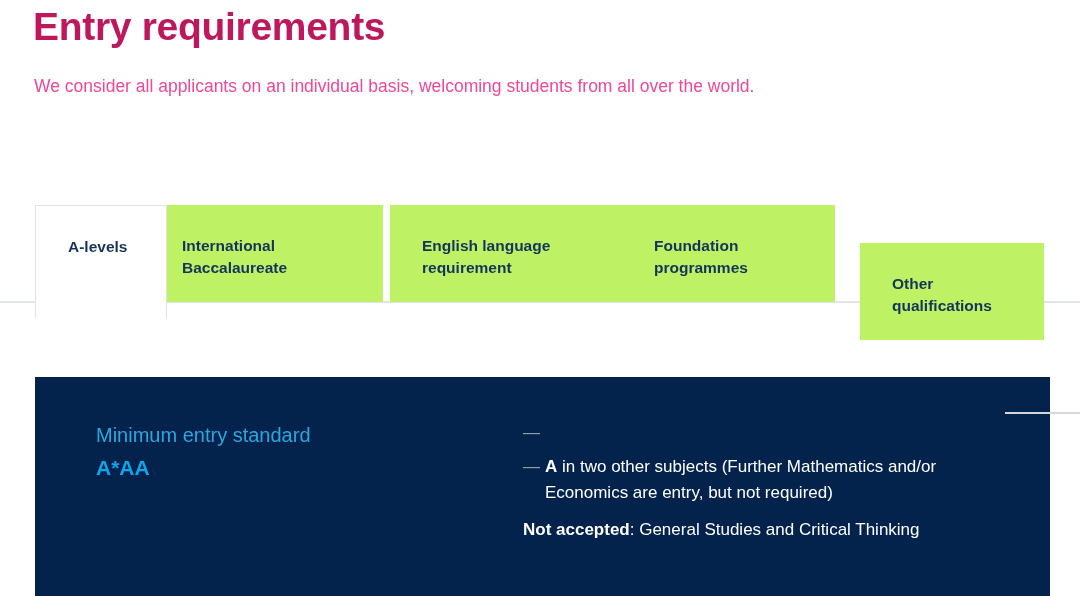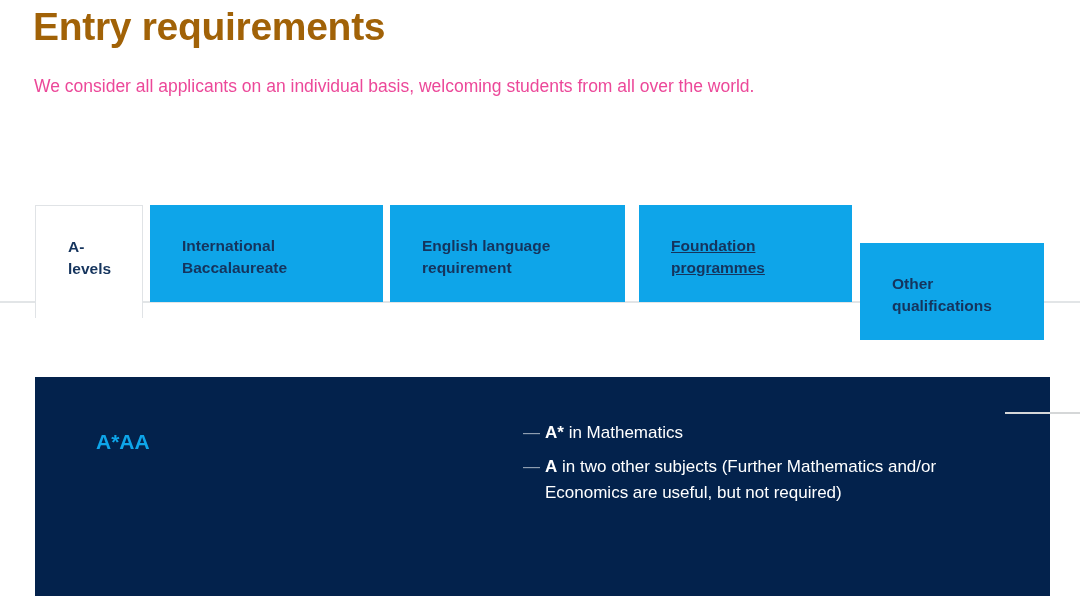--- a/index.html
+++ b/index.html
@@ -5,44 +5,44 @@
   html,body{margin:0;padding:0;}
   body{
     width:1080px;height:596px;position:relative;overflow:hidden;
     background:#ffffff;
     font-family:"Liberation Sans","DejaVu Sans",sans-serif;
   }
   
   .page-title{
     position:absolute;left:33px;top:2px;margin:0;
     font-size:39px;line-height:50px;font-weight:700;
-    color:#a16207;letter-spacing:-0.3px;
+    color:#be185d;letter-spacing:-0.3px;
   }
   .intro{
     position:absolute;left:34px;top:69px;margin:0;width:722px;
     font-size:17.5px;line-height:34px;color:#ec4899;
   }
   
   .tabline{
     position:absolute;left:0;top:301px;width:1080px;height:2px;
     background:#e2e5e7;
   }
   .tab{
     position:absolute;top:205px;height:97px;box-sizing:border-box;
-    background:#0ea5e9;cursor:pointer;
+    background:#bef264;cursor:pointer;
     padding:30px 26px 0 32px;
     font-size:15.5px;line-height:22px;font-weight:700;color:#15345d;
   }
   .tab.active{
-    left:35px;width:108px;height:113px;background:#ffffff;
+    left:35px;width:132px;height:113px;background:#ffffff;
     border:1px solid #e0e3e6;border-bottom:none;z-index:3;
   }
   .tab.t2{left:150px;width:233px;}
   .tab.t3{left:390px;width:235px;}
-  .tab.t4{left:639px;width:213px;text-decoration:underline;}
+  .tab.t4{left:622px;width:213px;}
   .tab.t5{left:860px;width:184px;margin-top:38px;}
   
   .panel{
     position:absolute;left:35px;top:377px;width:1015px;height:219px;
     background:#03224c;
   }
   .panel-left{position:absolute;left:61px;top:45px;}
   .panel-heading{
     margin:0;font-size:20px;line-height:26px;font-weight:400;color:#2ba7e0;
   }
@@ -90,35 +90,36 @@
       <span>Foundation programmes</span>
     </div>
     <div class="tab t5">
       <span>Other qualifications</span>
     </div>
   </div>
 
   <section class="panel">
 
     <div class="panel-left">
+      <h2 class="panel-heading">Minimum entry standard</h2>
       <div class="grade">A*AA</div>
     </div>
 
     <div class="panel-right">
 
       <ul class="req-list">
         <li>
           <span class="dash">—</span>
-          <span class="li-text"><b>A*</b><span> in Mathematics</span></span>
         </li>
         <li>
           <span class="dash">—</span>
-          <span class="li-text"><b>A</b><span> in two other subjects (Further Mathematics and/or Economics are useful, but not required)</span></span>
+          <span class="li-text"><b>A</b><span> in two other subjects (Further Mathematics and/or Economics are entry, but not required)</span></span>
         </li>
       </ul>
 
+      <p class="not-accepted"><b>Not accepted</b><span>: General Studies and Critical Thinking</span></p>
     </div>
 
   </section>
 
   <div class="decor-line"></div>
 
 </div>
 
 </body></html>

